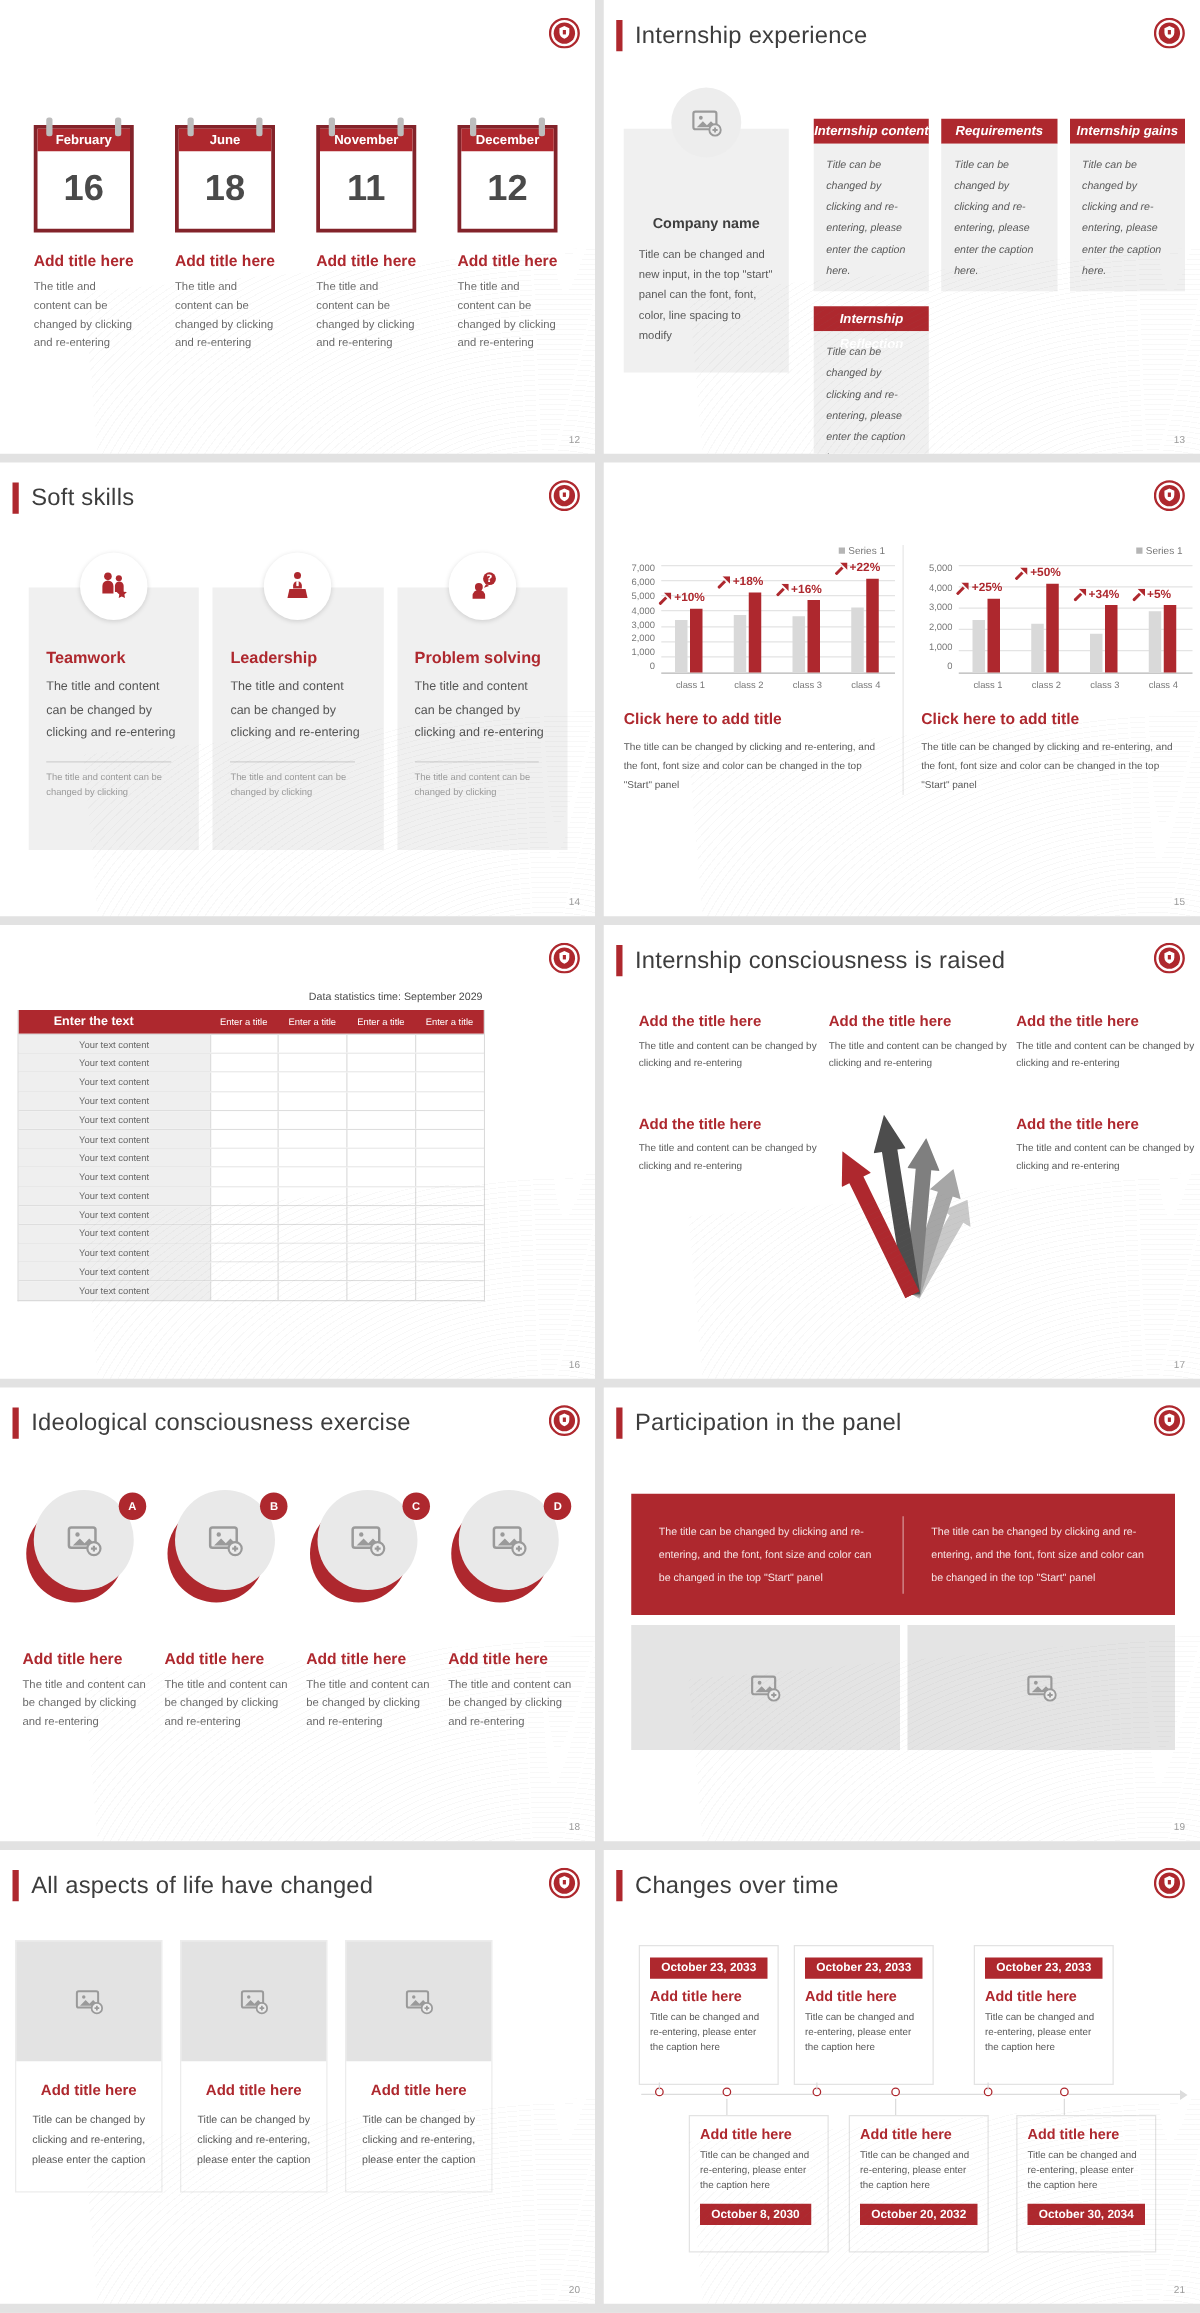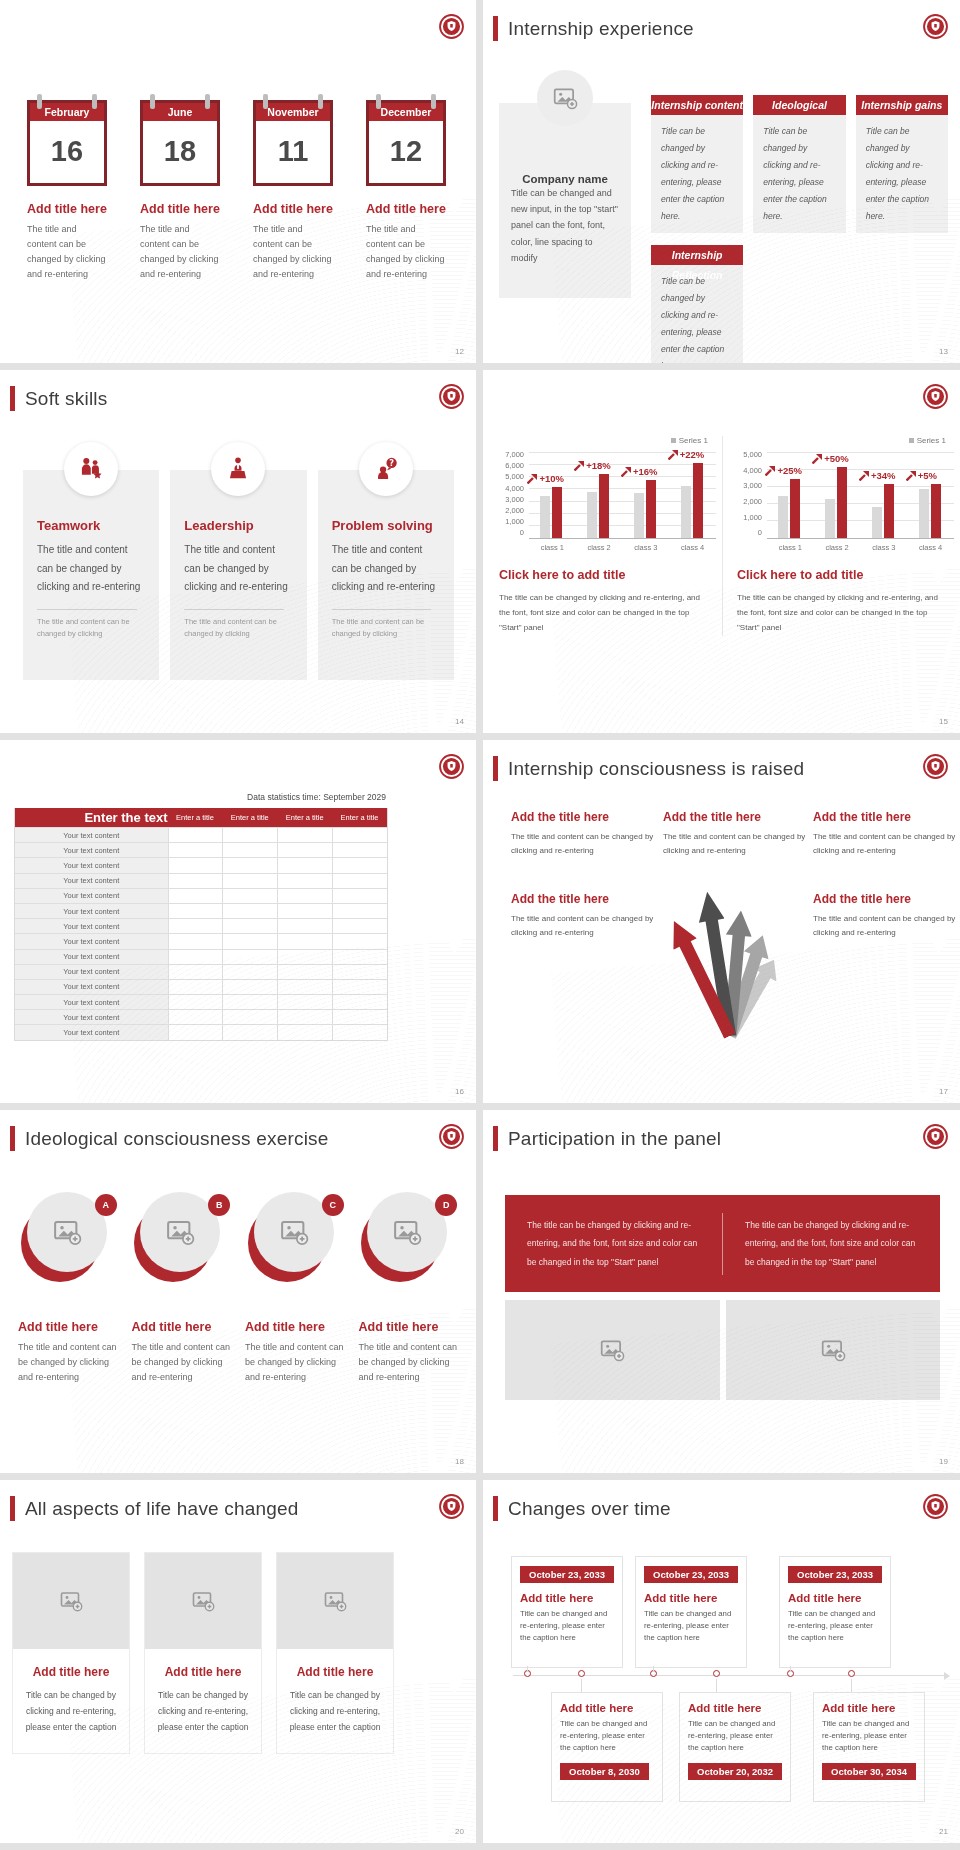--- a/index.html
+++ b/index.html
@@ -26,21 +26,21 @@
   .cal-month { background:var(--acc); color:#fff; font-size:10.5px; font-weight:bold; text-align:center; line-height:18px; height:18px; }
   .cal-day { font-size:29px; font-weight:bold; color:#4a4a4a; text-align:center; line-height:60px; }
   .m-head { color:var(--acc); font-weight:bold; font-size:12.5px; margin:16px 0 6px; }
   .m-body { font-size:9px; color:#6a6a6a; line-height:1.65; }
 
   
   .intern-wrap { position:absolute; top:70px; left:16px; right:12px; display:flex; }
   .company-col { position:relative; width:132px; flex:0 0 132px; padding-top:33px; }
   .ph-circle { position:absolute; top:0; left:38px; width:56px; height:56px; border-radius:50%; background:#ededed; display:flex; align-items:center; justify-content:center; z-index:2; }
   .company-card { background:#f0f0f0; padding:70px 12px 18px; min-height:195px; }
-  .company-name { text-align:center; font-weight:bold; font-size:11.5px; color:#3f3f3f; }
+  .company-name { text-align:center; font-weight:bold; font-size:11.5px; color:#3f3f3f; margin-bottom:10px; }
   .company-body { font-size:9px; color:var(--body); line-height:1.8; }
   .intern-grid { margin-left:20px; margin-top:25px; flex:1; display:grid; grid-template-columns:1fr 1fr 1fr; gap:12px 10px;font-style:italic; }
   .ibox-head { background:var(--acc); color:#fff; font-weight:bold; font-size:10.5px; text-align:center; line-height:20px; height:20px; }
   .ibox-body { background:#f0f0f0; font-size:8.5px; color:var(--body); line-height:2.0; padding:8px 10px; min-height:66px; }
 
   
   .skill-row { position:absolute; top:72px; left:23px; right:22px; display:flex; gap:11px; }
   .skill-card { flex:1; position:relative; padding-top:28px; }
   .skill-circle { position:absolute; top:0; left:50%; transform:translateX(-50%); width:54px; height:54px; border-radius:50%; background:#fff; box-shadow:0 1px 4px rgba(0,0,0,.15); display:flex; align-items:center; justify-content:center; z-index:2; }
   .skill-body-card { background:#f0f0f0; padding:48px 14px 16px; min-height:210px; }
@@ -66,21 +66,21 @@
   .bar-red { background:var(--acc); }
   .bar-label { position:absolute; left:-13px; font-size:9.5px; font-weight:bold; color:var(--acc); white-space:nowrap; display:flex; align-items:flex-end; gap:2px; }
   .xrow { display:flex; justify-content:space-around; margin-left:30px; font-size:7.5px; color:#777; padding-top:4px; }
   .ch-head { color:var(--acc); font-weight:bold; font-size:12.5px; margin:16px 0 8px; }
   .ch-body { font-size:8px; color:var(--body); line-height:1.9; padding-right:10px; }
 
   
   .tnote { position:absolute; top:52px; right:90px; font-size:8.5px; color:#4a4a4a; }
   .ptable { position:absolute; top:68px; left:14px; right:88px; border:1px solid #dadada; border-top:none; }
   .thead { display:flex; background:var(--acc); color:#fff; height:19px; align-items:center; }
-  .th-main { flex:0 0 41%; font-size:13px; font-weight:bold; text-align:right; }
+  .th-main { flex:0 0 41%; font-size:10px; font-weight:bold; text-align:left;padding-left:28px; }
   .th { flex:1; font-size:7.5px; text-align:center; }
   .trow { display:flex; height:15.2px; border-top:1px solid #dedede; }
   .tc { flex:1; border-left:1px solid #dedede; background:#fff; }
   .tc-main { flex:0 0 41%; background:#efefef; border-left:none; font-size:7.5px; color:#666; display:flex; align-items:center; justify-content:center; }
 
   
   .rblock { position:absolute; width:148px; }
   .rb-head { color:var(--acc); font-weight:bold; font-size:12px; margin-bottom:6px; }
   .rb-body { font-size:8px; color:var(--body); line-height:1.7; word-break:break-all; }
   .fan { position:absolute; left:182px; top:148px; width:130px; height:148px; }
@@ -239,21 +239,21 @@
           <div class="company-body">Title can be changed and new input, in the top "start" panel can the font, font, color, line spacing to modify</div>
         </div>
       </div>
       <div class="intern-grid">
 
       <div>
           <div class="ibox-head">Internship content</div>
           <div class="ibox-body">Title can be changed by clicking and re-entering, please enter the caption here.</div>
         </div>
           <div>
-          <div class="ibox-head">Ideological</div>
+          <div class="ibox-head">Requirements</div>
           <div class="ibox-body">Title can be changed by clicking and re-entering, please enter the caption here.</div>
         </div>
           <div>
           <div class="ibox-head">Internship gains</div>
           <div class="ibox-body">Title can be changed by clicking and re-entering, please enter the caption here.</div>
         </div>
           <div>
           <div class="ibox-head">Internship Reflection</div>
           <div class="ibox-body">Title can be changed by clicking and re-entering, please enter the caption here.</div>
         </div>

